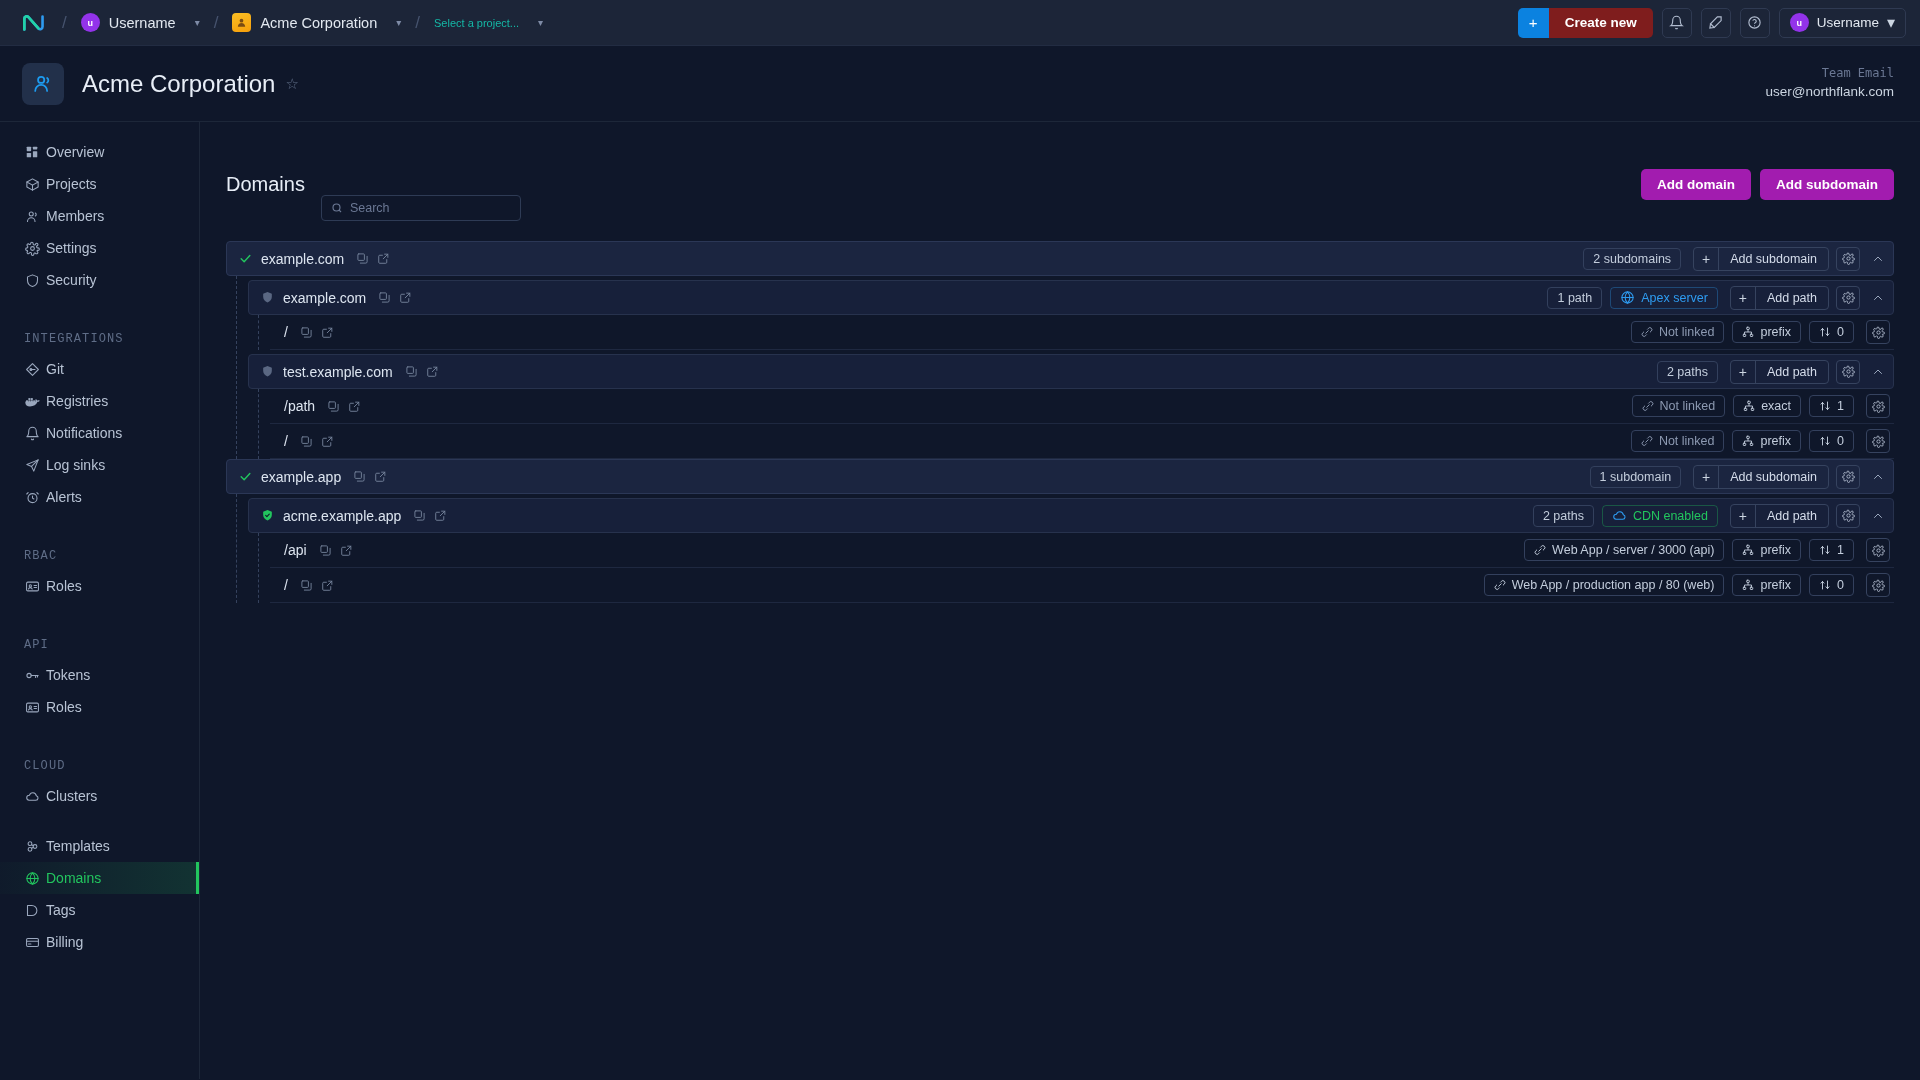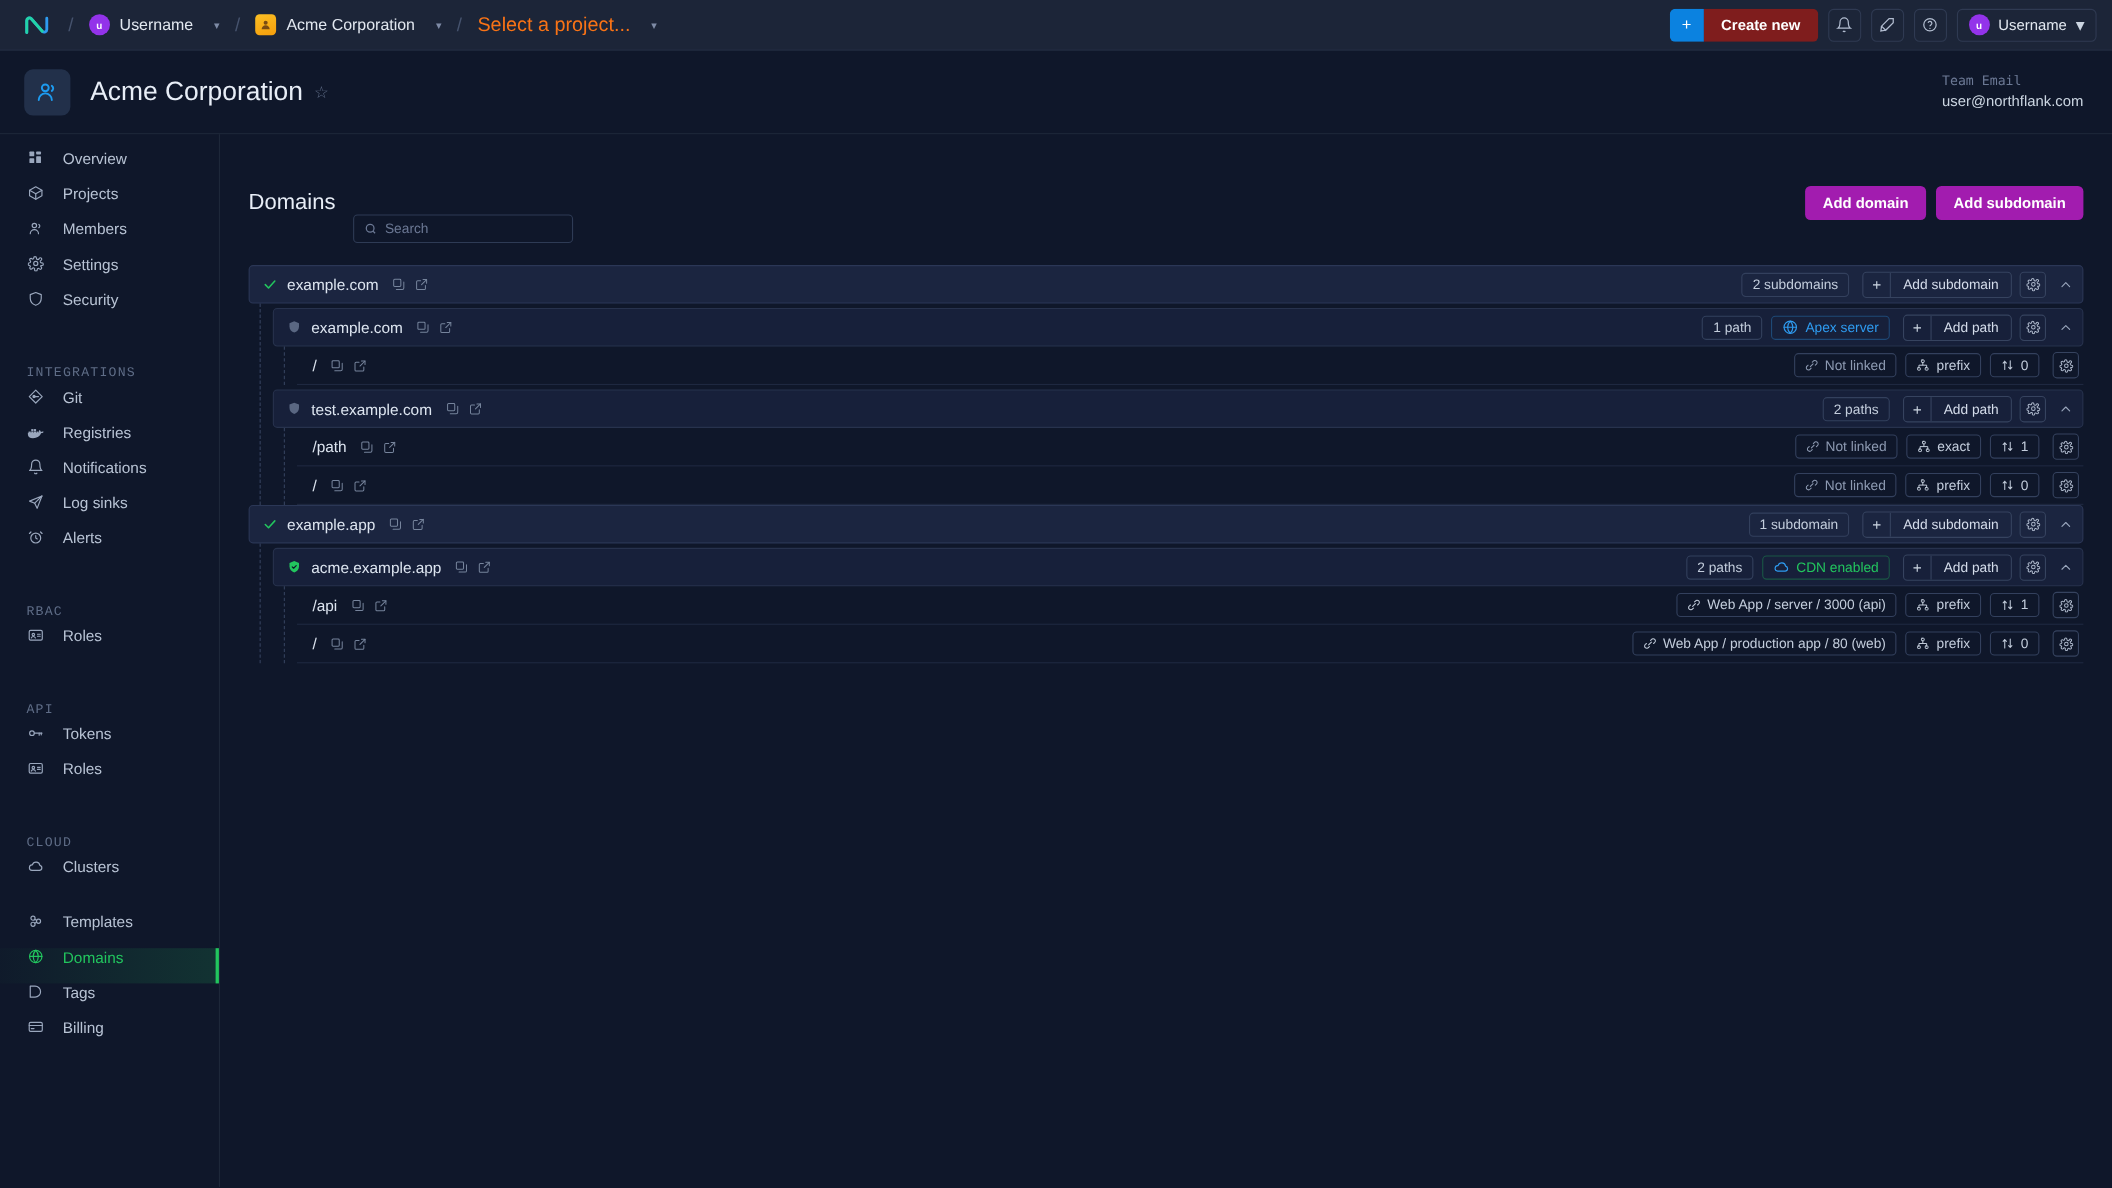--- a/index.html
+++ b/index.html
@@ -29,21 +29,21 @@
     width: 19px; height: 19px; border-radius: 50%;
     background: #9333ea; color: #fff; font-size: 9px;
     display: flex; align-items: center; justify-content: center;
     font-weight: 600;
   }
   .av-org {
     width: 19px; height: 19px; border-radius: 4px;
     background: linear-gradient(160deg,#fbbf24,#f59e0b);
     display:flex; align-items:center; justify-content:center;
   }
-  .tb-plain { font-size: 18px; color: #f97316; }
+  .tb-plain { font-size: 11px; color: #14b8a6; }
   .tb-right { margin-left: auto; display: flex; align-items: center; gap: 9px; }
   .create-btn {
     display: flex; align-items: center; height: 30px;
     border-radius: 5px; overflow: hidden; cursor: pointer;
   }
   .create-btn .plus {
     background: #0b82e0; color: #fff; width: 31px; height: 100%;
     display:flex; align-items:center; justify-content:center; font-size: 15px;
   }
   .create-btn .txt {
@@ -66,34 +66,34 @@
     height: 76px; display: flex; align-items: center;
     padding: 0 26px 0 22px;
     border-bottom: 1px solid #1d2739;
   }
   .org-avatar {
     width: 42px; height: 42px; border-radius: 8px; background: #22304a;
     display: flex; align-items: center; justify-content: center;
   }
   .org-title { font-size: 24px; color: #e8eef7; margin-left: 18px; font-weight: 400; }
   .star { color: #5f6d87; font-size: 15px; margin-left: 10px; cursor: pointer; }
-  .head-right { margin-left: auto; line-height: 1.45; }
+  .head-right { margin-left: auto; text-align: right; line-height: 1.45; }
   .head-right .k { font-size: 12px; color: #6b7894; font-family: "DejaVu Sans Mono", monospace; }
   .head-right .v { font-size: 13.5px; color: #cbd5e1; }
 
   
   .body-wrap { display: flex; height: calc(1080px - 46px - 77px); }
 
   
   .sidebar {
     width: 200px; flex: none; border-right: 1px solid #1d2739;
     padding-top: 14px; position: relative;
   }
   .nav-item {
-    height: 32px; display: flex; align-items: flex-start; gap: 17px;
+    height: 32px; display: flex; align-items: center; gap: 6px;
     padding-left: 24px; cursor: pointer; color: #b8c3d4; font-size: 14px;
     position: relative;
   }
   .nav-item .ic { width: 16px; display:flex; align-items:center; justify-content:center; color:#9aa7bd; }
   .nav-item.active {
     color: #22c55e;
     background: linear-gradient(90deg, rgba(34,197,94,0.02), rgba(34,197,94,0.16));
   }
   .nav-item.active .ic { color: #22c55e; }
   .nav-item.active::after {

